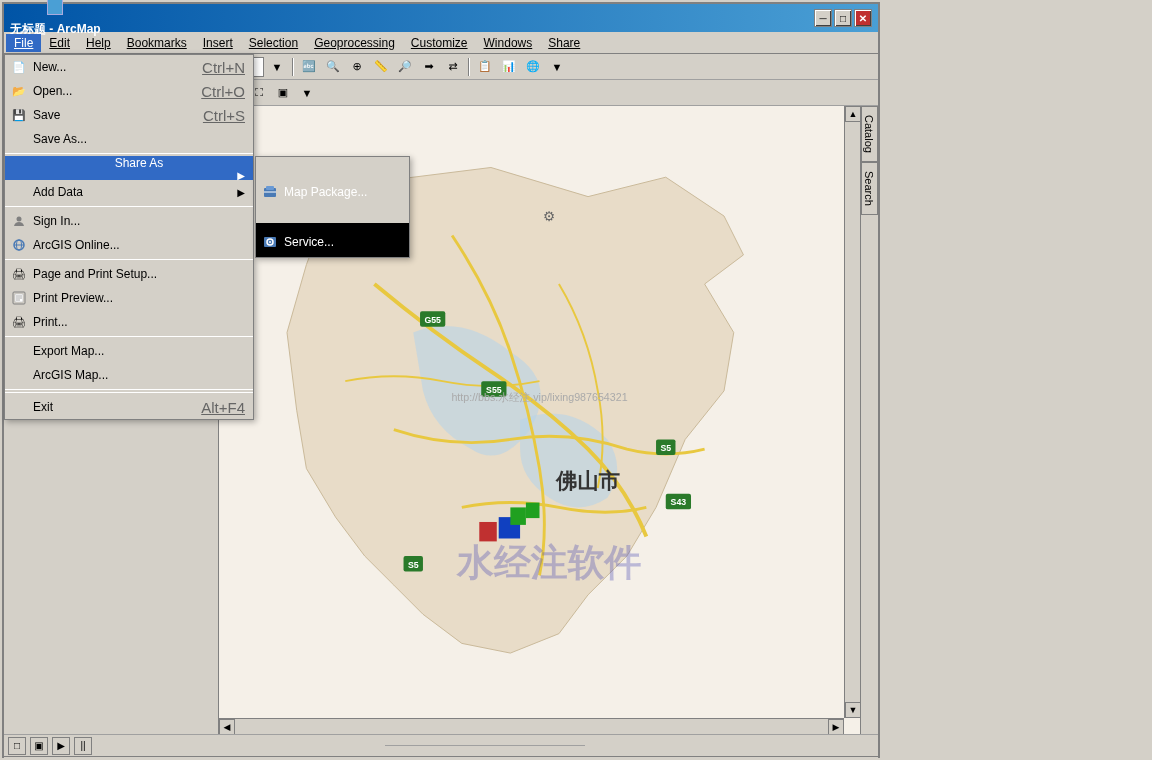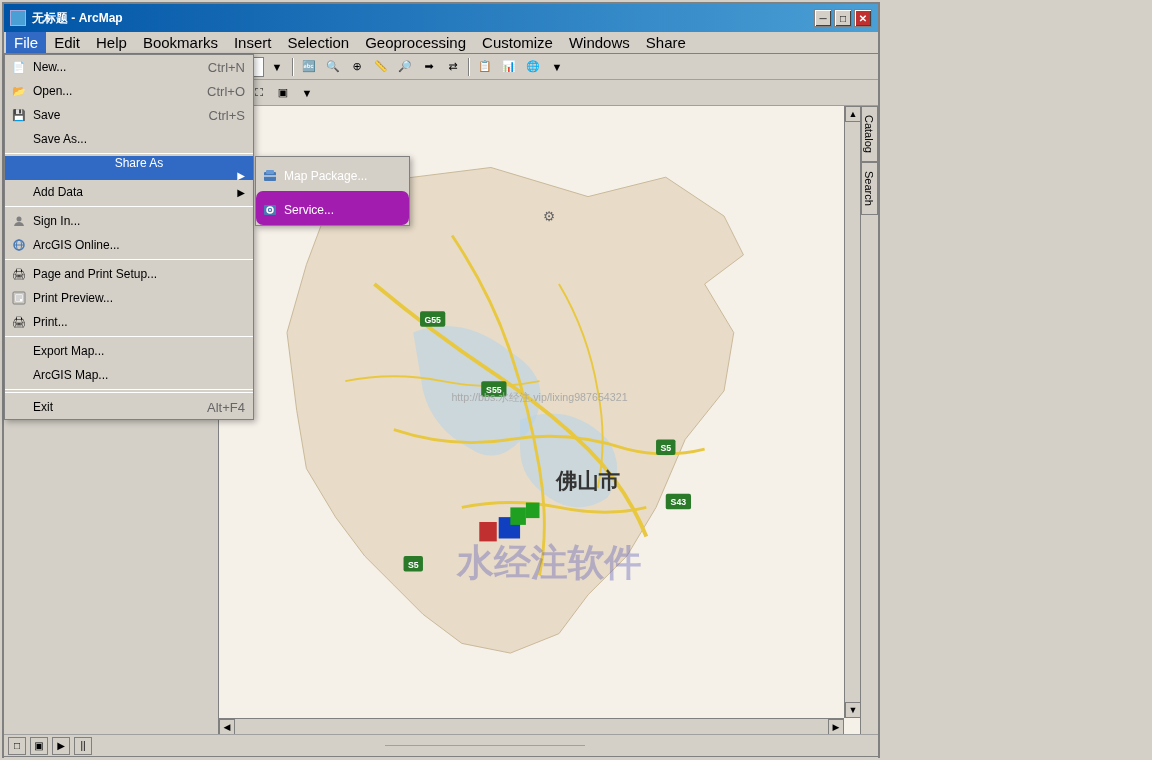--- a/index.html
+++ b/index.html
@@ -33,20 +33,21 @@
       padding: 0 6px;
       justify-content: space-between;
     }
     .title-bar-left {
       display: flex;
       align-items: center;
       gap: 6px;
       color: white;
       font-size: 12px;
       font-weight: bold;
+      flex-direction: column;
     }
     .title-icon {
       width: 16px;
       height: 16px;
       background: #4a9fd5;
       border: 1px solid #aad;
     }
     .title-buttons {
       display: flex;
       gap: 2px;
@@ -71,22 +72,23 @@
       height: 22px;
       background: #d4d0c8;
       display: flex;
       align-items: center;
       padding: 0 2px;
       border-bottom: 1px solid #808080;
     }
     .menu-item {
       padding: 2px 8px;
       cursor: pointer;
-      font-size: 15px;
+      font-size: 12px;
       color: #000;
+      text-decoration: underline;
     }
     .menu-item:hover, .menu-item.active {
       background: #0054a6;
       color: white;
     }
     .menu-item.active {
       background: #316ac5;
       color: white;
     }
 
@@ -245,21 +247,22 @@
       font-size: 12px;
     }
     .dropdown-item:hover, .dropdown-item.highlighted {
       background: #316ac5;
       color: white;
       flex-direction: column;
     }
     .dropdown-item .shortcut {
       margin-left: auto;
       color: #666;
-      font-size: 13px;
+      font-size: 15px;
+      text-decoration: underline;
     }
     .dropdown-item .arrow {
       margin-left: auto;
       font-size: 10px;
     }
     .dropdown-item .icon {
       position: absolute;
       left: 6px;
       width: 16px;
       height: 16px;
@@ -287,25 +290,25 @@
       z-index: 1001;
     }
     .submenu-item {
       height: 34px;
       display: flex;
       align-items: center;
       padding: 4px 8px 0 28px;
       cursor: pointer;
       position: relative;
       font-size: 12px;
+      margin-top: 16px;
     }
     .submenu-item.active {
-      background: #a21caf;
+      background: #000000;
       color: white;
-      border-radius: 7px;
     }
     .submenu-item .icon {
       position: absolute;
       left: 6px;
       width: 16px;
       height: 16px;
       display: flex;
       align-items: center;
       justify-content: center;
     }

